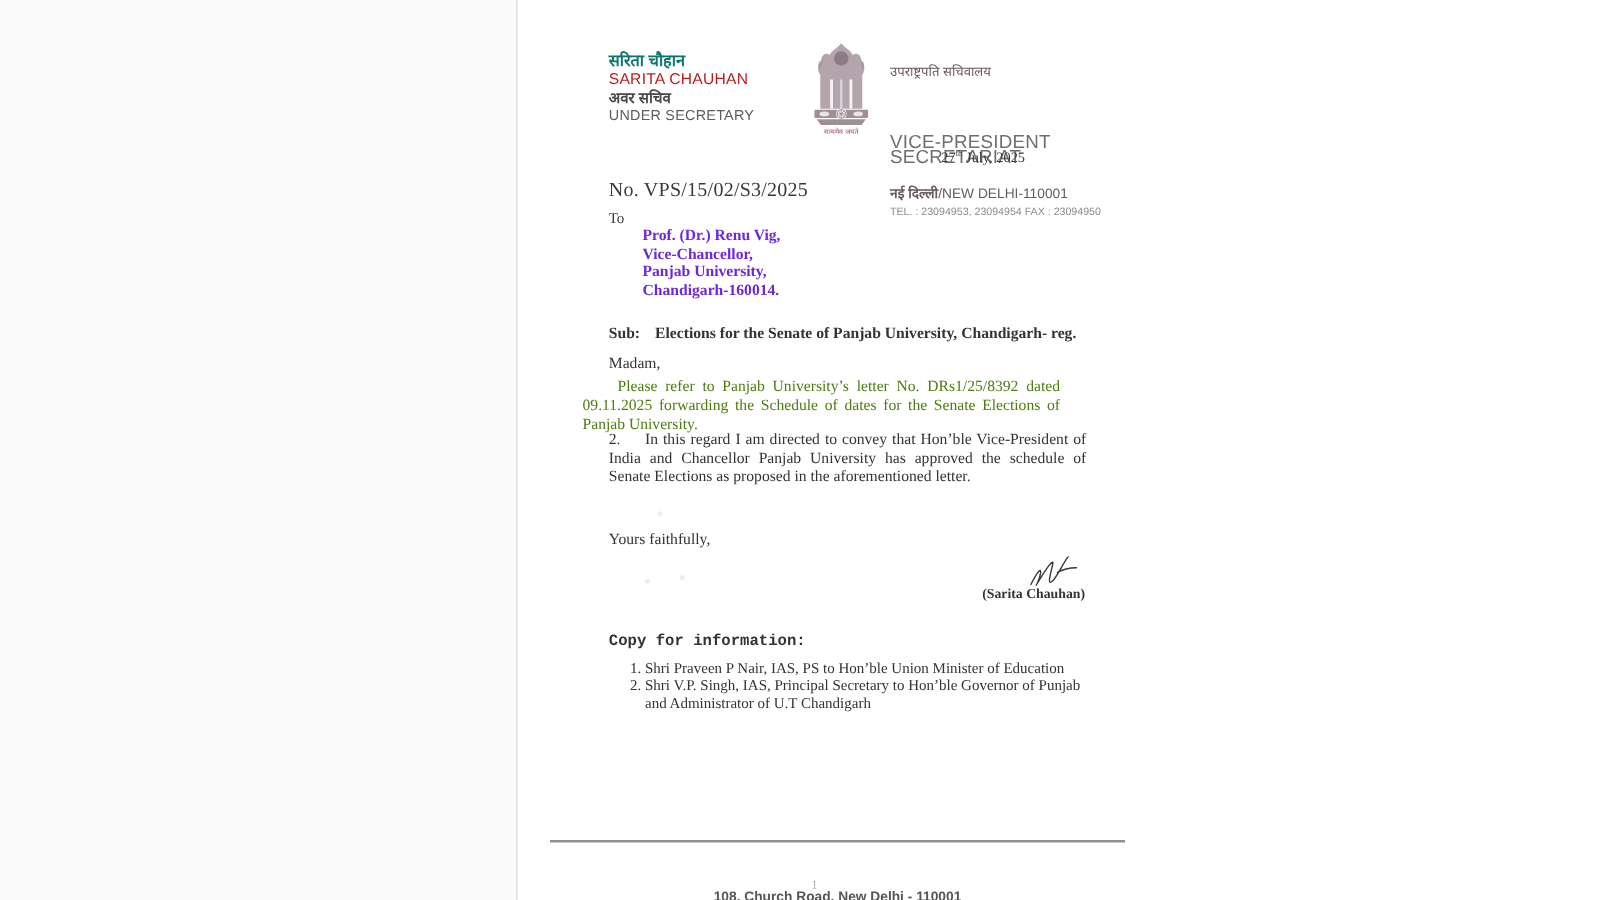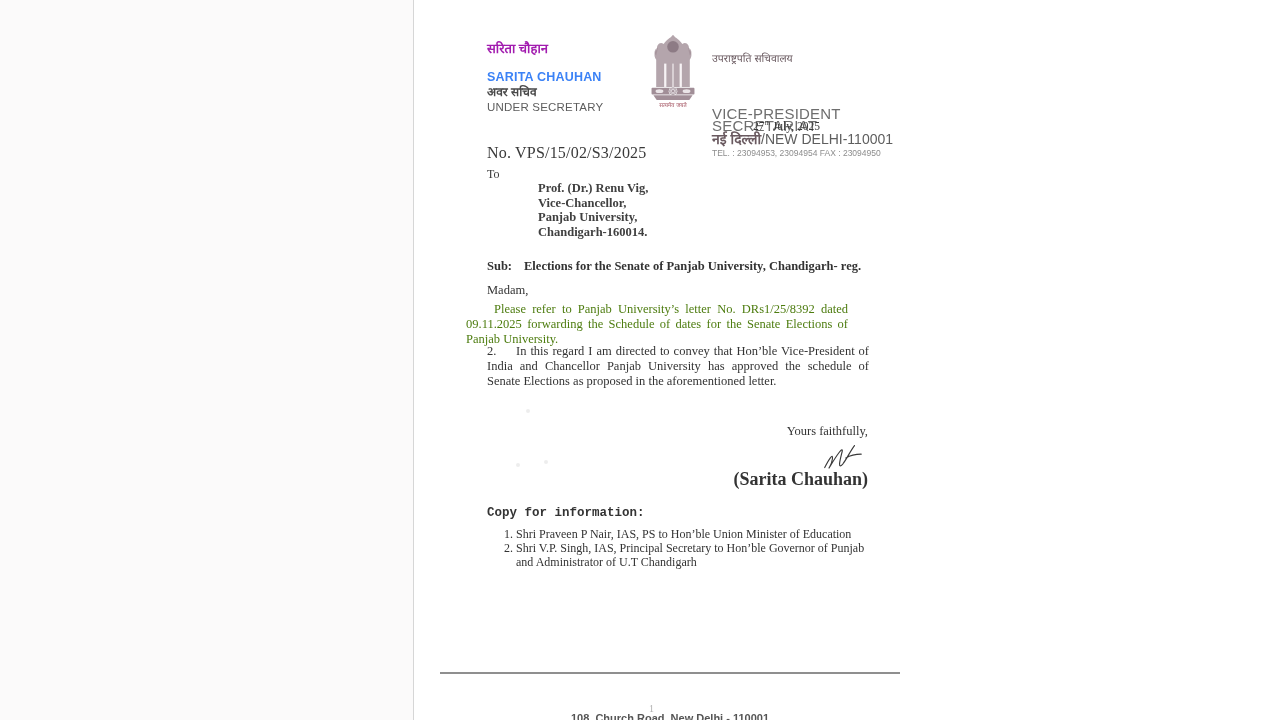--- a/index.html
+++ b/index.html
@@ -4,56 +4,56 @@
 <style>
   * { margin:0; padding:0; box-sizing:border-box; }
   html,body { width:1280px; height:720px; background:#ffffff; overflow:hidden; }
   body { position:relative; font-family:"Liberation Serif","DejaVu Serif",serif; color:#2f2f2f; }
 
   .scan-left { position:absolute; left:0; top:0; width:413px; height:720px; background:#fbfafa; }
   .page-edge { position:absolute; left:413px; top:0; width:1px; height:720px; background:#d6d6d6; }
 
   
   .officer-block { position:absolute; left:487px; top:41px; font-family:"Liberation Sans","DejaVu Sans",sans-serif; line-height:15px; }
-  .officer-name-hi { font-size:13px; font-weight:bold; color:#a21caf; }
-  .officer-name-en { font-size:12.5px; font-weight:bold; color:#3b82f6; letter-spacing:.2px;margin-top:14px; }
+  .officer-name-hi { font-size:13px; font-weight:bold; color:#0f766e; }
+  .officer-name-en { font-size:12.5px; font-weight:normal; color:#b91c1c; letter-spacing:.2px; }
   .officer-title-hi { font-size:12px; font-weight:bold; color:#4a4a4a; }
   .officer-title-en { font-size:11.5px; color:#5d5d5d; letter-spacing:.2px; }
 
   .emblem { position:absolute; left:645px; top:32px; width:56px; height:80px; }
 
   .office-block { position:absolute; left:712px; top:52px; width:186px; text-align:left;
                   font-family:"Liberation Sans","DejaVu Sans",sans-serif; line-height:12.5px; }
   .office-name-hi { font-size:10.5px; color:#6a5a60; }
   .office-name-en { font-size:15px; color:#6e6e6e; letter-spacing:.2px;margin-top:43px; }
-  .office-city { font-size:14px; color:#5e5e5e; }
+  .office-city { font-size:11px; color:#5e5e5e;margin-top:16px; }
   .office-city .hi { color:#6a5a60; font-weight:bold; }
   .office-tel { font-size:8.5px; color:#8d8d8d; margin-top:2px; }
 
   .ref-no { position:absolute; left:487px; top:120px; font-size:16px; color:#3a3a3a; letter-spacing:.2px;margin-top:24px; }
   .letter-date { position:absolute; left:753px; top:119px; font-size:11.5px; color:#3a3a3a; }
   .letter-date sup { font-size:7px; }
 
   .to-label { position:absolute; left:487px; top:167px; font-size:12px; color:#3a3a3a; }
-  .addressee { position:absolute; left:538px; top:181px; font-size:12.5px; font-weight:bold; color:#404040; line-height:14.6px; }
+  .addressee { position:absolute; left:514px; top:181px; font-size:12.5px; font-weight:bold; color:#6d28d9; line-height:14.6px; }
 
   .subject { position:absolute; left:487px; top:259px; width:381px; font-size:12.5px; font-weight:bold; color:#333; }
   .subject .sub-label { margin-right:12px; }
 
   .greeting { position:absolute; left:487px; top:283px; font-size:12.5px; color:#333; }
 
   .para1 { position:absolute; left:466px; top:302px; width:382px; font-size:12.5px; line-height:14.9px;
            text-align:justify; text-indent:28px; color:#4d7c0f; }
   .para2 { position:absolute; left:487px; top:344px; width:382px; font-size:12.5px; line-height:14.9px;
            text-align:justify; color:#333; }
   .para2 .num { display:inline-block; width:29px; text-indent:0; }
 
-  .closing { position:absolute; left:487px; top:424px; width:381px; text-align:right; font-size:12.5px; color:#333; }
+  .closing { position:absolute; left:487px; top:424px; width:381px; font-size:12.5px; color:#333; }
   .signature-svg { position:absolute; left:818px; top:441px; width:48px; height:34px; }
-  .signer-name { position:absolute; left:487px; top:469px; width:381px; text-align:right; font-size:18px; font-weight:bold; color:#333; }
+  .signer-name { position:absolute; left:487px; top:469px; width:381px; text-align:right; font-size:11px; font-weight:bold; color:#333; }
 
   .copy-heading { position:absolute; left:487px; top:506px; font-size:12.5px; font-weight:bold; color:#333;font-family:Liberation Mono, monospace; }
   .copy-list { position:absolute; left:516px; top:527px; width:360px; font-size:12px; color:#333; line-height:14.2px; }
   .copy-list li { margin-bottom:0px; }
 
   .footer-rule { position:absolute; left:440px; top:672px; width:460px; height:1.5px; background:#8f8f8f; }
   .footer-address { position:absolute; left:440px; top:712px; width:460px; text-align:center;
                     font-family:"Liberation Sans","DejaVu Sans",sans-serif; font-size:11px; font-weight:bold; color:#555; }
   .page-number { position:absolute; left:649px; top:703px; font-size:10px; color:#b0b0b0; }
 

